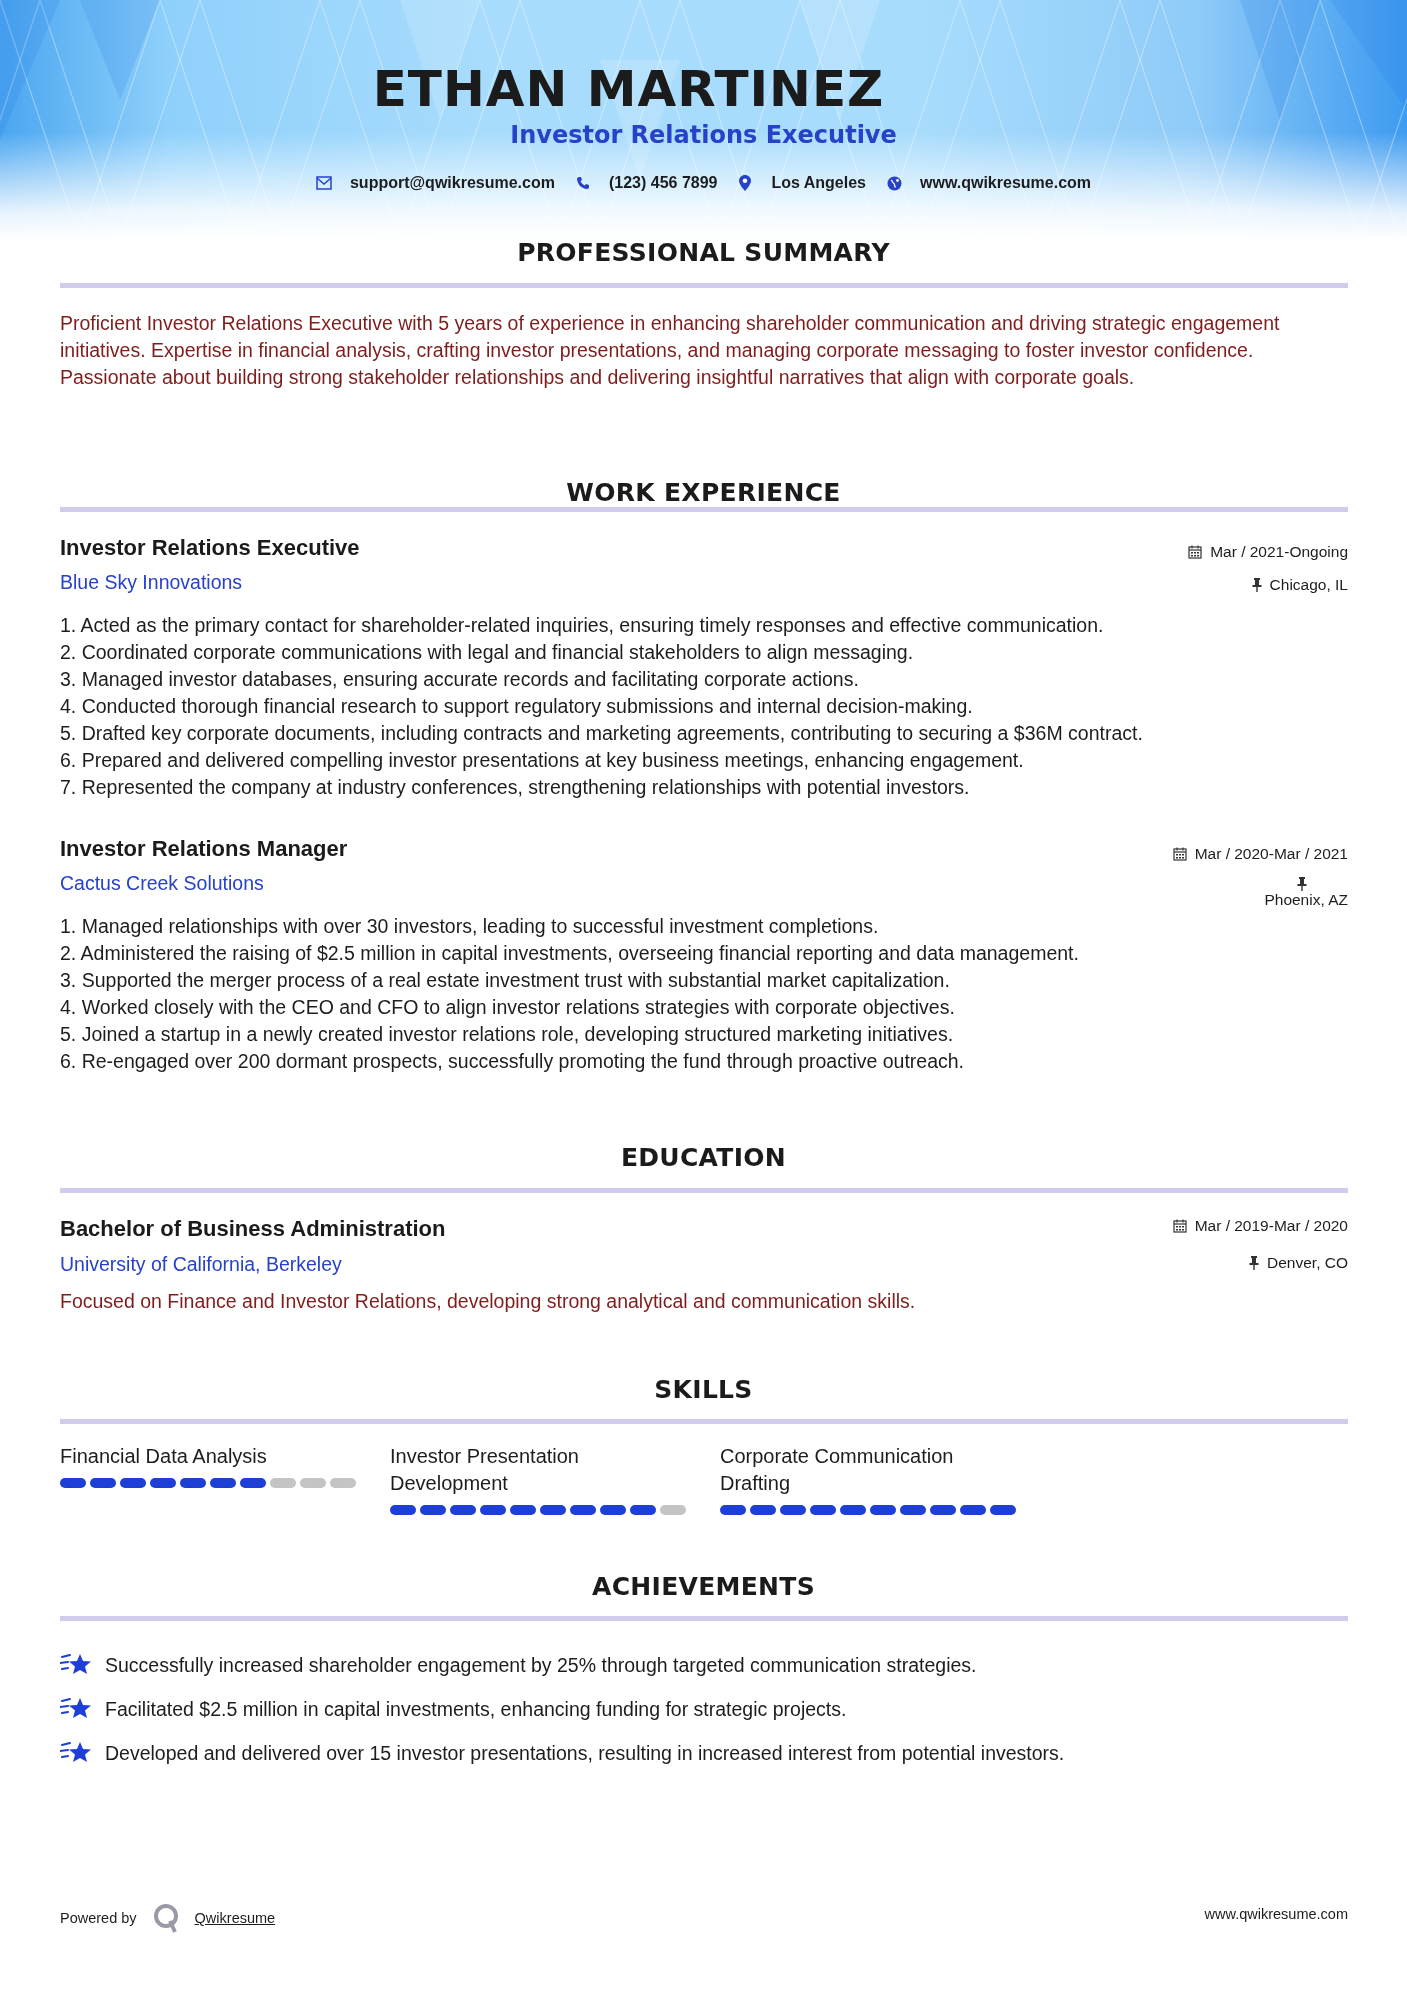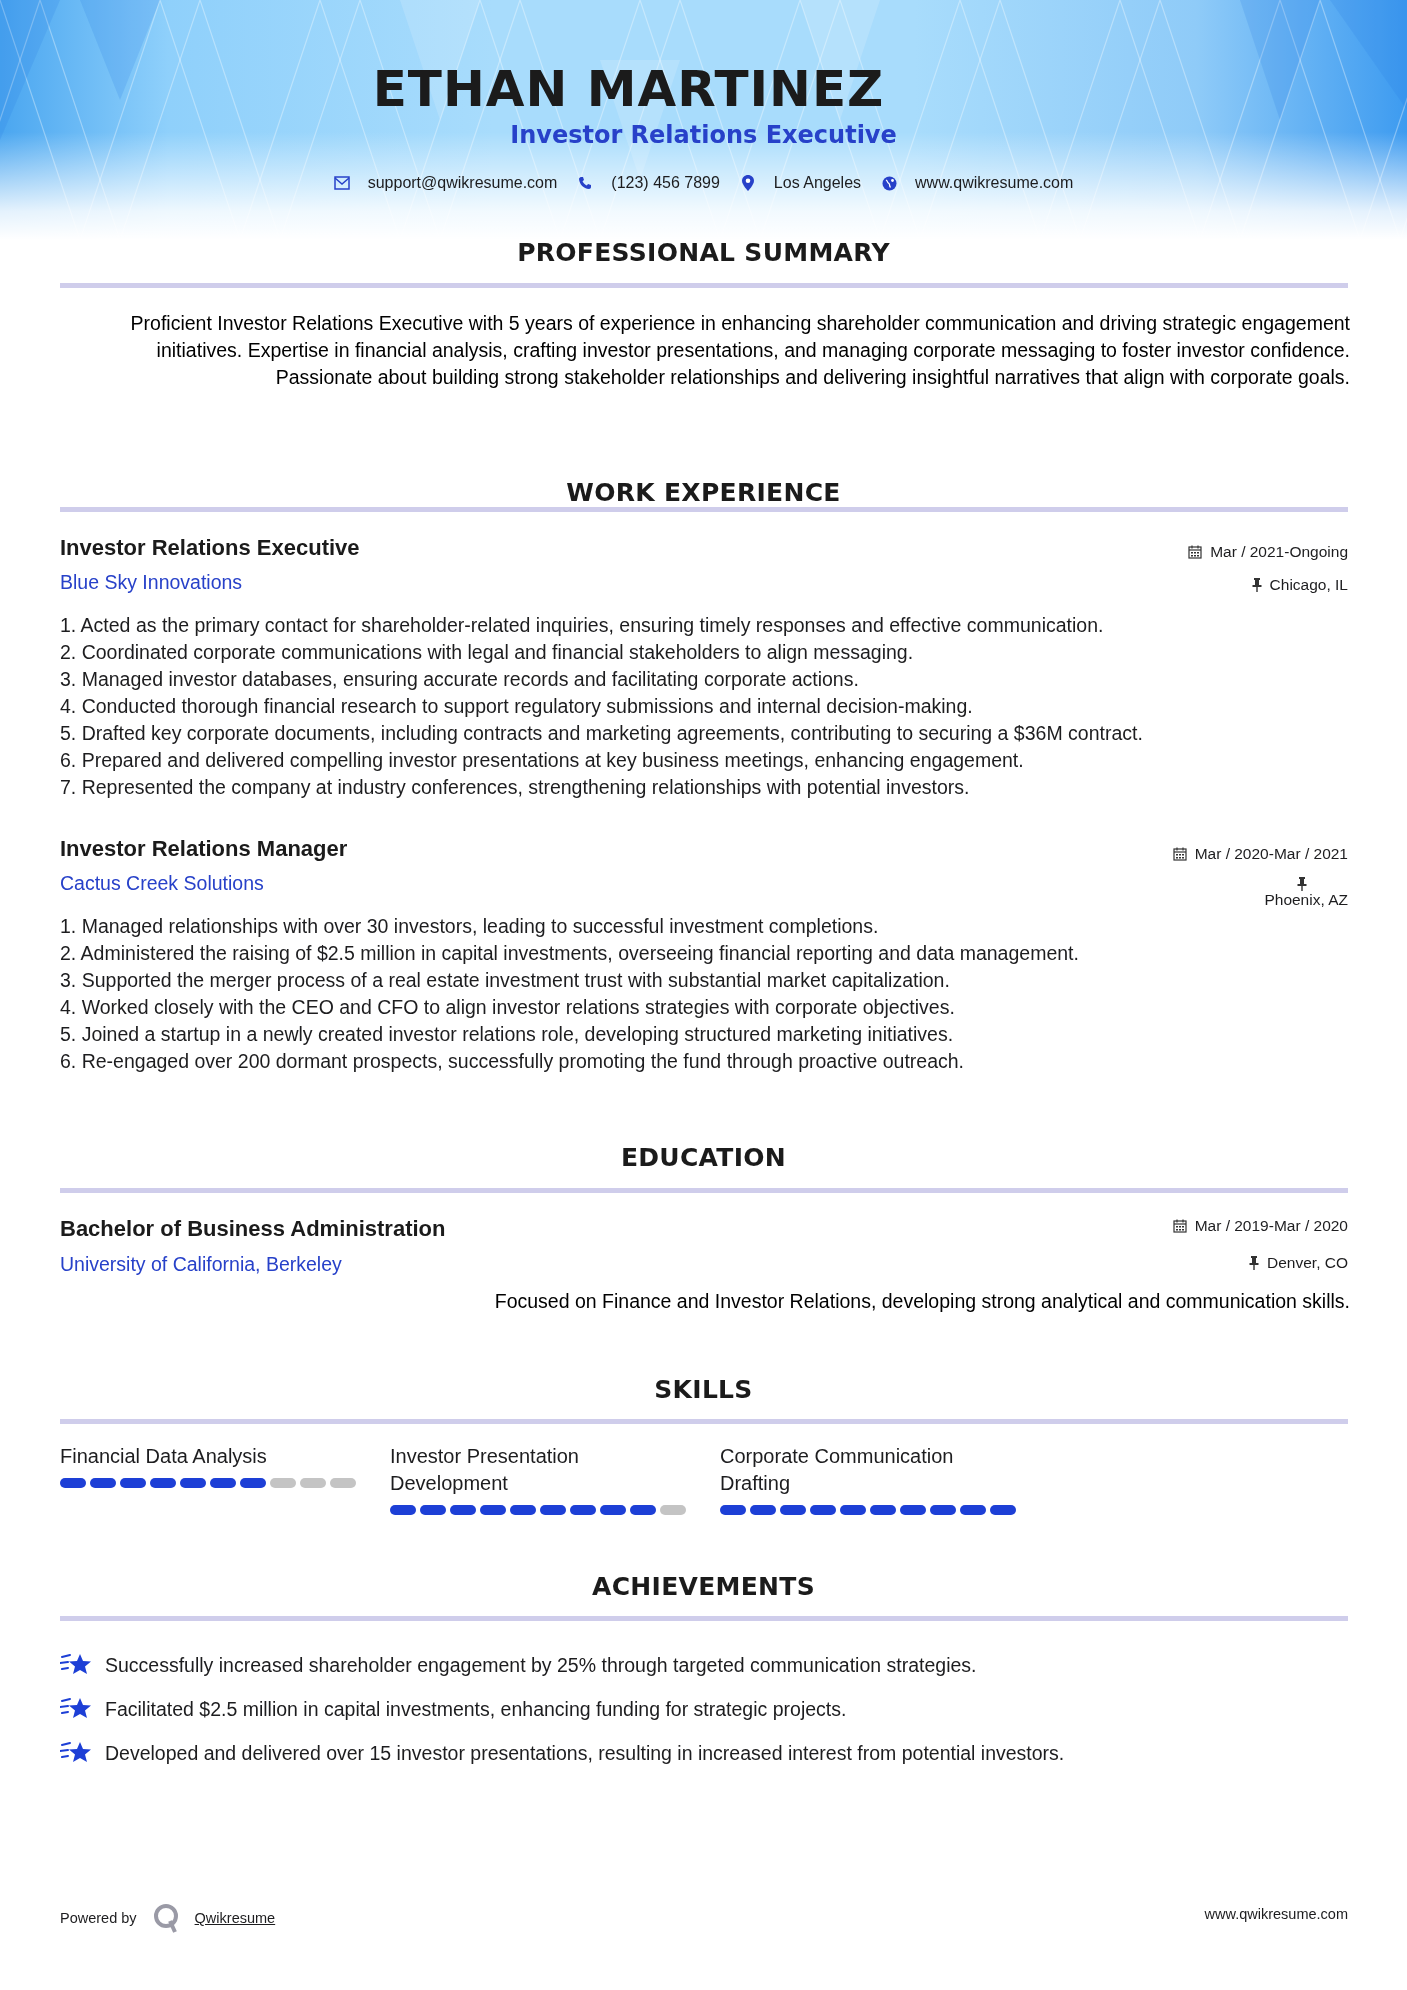--- a/index.html
+++ b/index.html
@@ -18,32 +18,32 @@
   .name {
     position: absolute; left: 0; width: 1257px; top: 60px; text-align: center;
     font-family: "DejaVu Sans", sans-serif; font-weight: bold; font-size: 50px; letter-spacing: 1px; color: #1b1b1b;
   }
   .title {
     position: absolute; left: 0; width: 1407px; top: 121px; text-align: center;
     font-family: "DejaVu Sans", sans-serif; font-weight: bold; font-size: 24px; color: #2741c9;
   }
   .contacts {
     position: absolute; left: 0; width: 1407px; top: 174px; display: flex; justify-content: center; align-items: center;
-    font-size: 16px; font-weight: normal; color: #1d1d1f;
+    font-size: 16px; font-weight: bold; color: #1d1d1f;
   }
   .contact { display: flex; align-items: center; margin: 0 10px; }
   .contact .ic { width: 16px; height: 16px; margin-right: 18px; display: inline-flex; align-items: center; justify-content: center; }
 
   .section-title {
     position: absolute; left: 0; width: 1407px; text-align: center;
     font-family: "DejaVu Sans", sans-serif; font-size: 25px; font-weight: bold; color: #1b1b1b; letter-spacing: 0.3px;
   }
   .rule { position: absolute; left: 60px; width: 1288px; height: 5px; background: #cfcdeb; }
 
-  .para { position: absolute; left: 60px; width: 1290px; font-size: 19.5px; line-height: 27px; color: #000000; text-align: right; }
+  .para { position: absolute; left: 60px; width: 1290px; font-size: 19.5px; line-height: 27px; color: #7f1d1d; }
 
   .job-title { position: absolute; left: 60px; font-size: 22px; font-weight: bold; color: #1b1b1b; }
   .company { position: absolute; left: 60px; font-size: 19.5px; color: #2741c9; }
   .meta { position: absolute; right: 59px; font-size: 15.5px; color: #1d1d1f; display: flex; align-items: center; text-align: center; }
   .meta .ic { margin-right: 8px; display: inline-flex; }
 
   ol.bullets { position: absolute; left: 60px; width: 1300px; list-style: none; font-size: 19.5px; line-height: 27px; }
   ol.bullets li { white-space: nowrap; }
 
   .skills { position: absolute; left: 60px; top: 1443px; width: 1290px; display: flex; }

